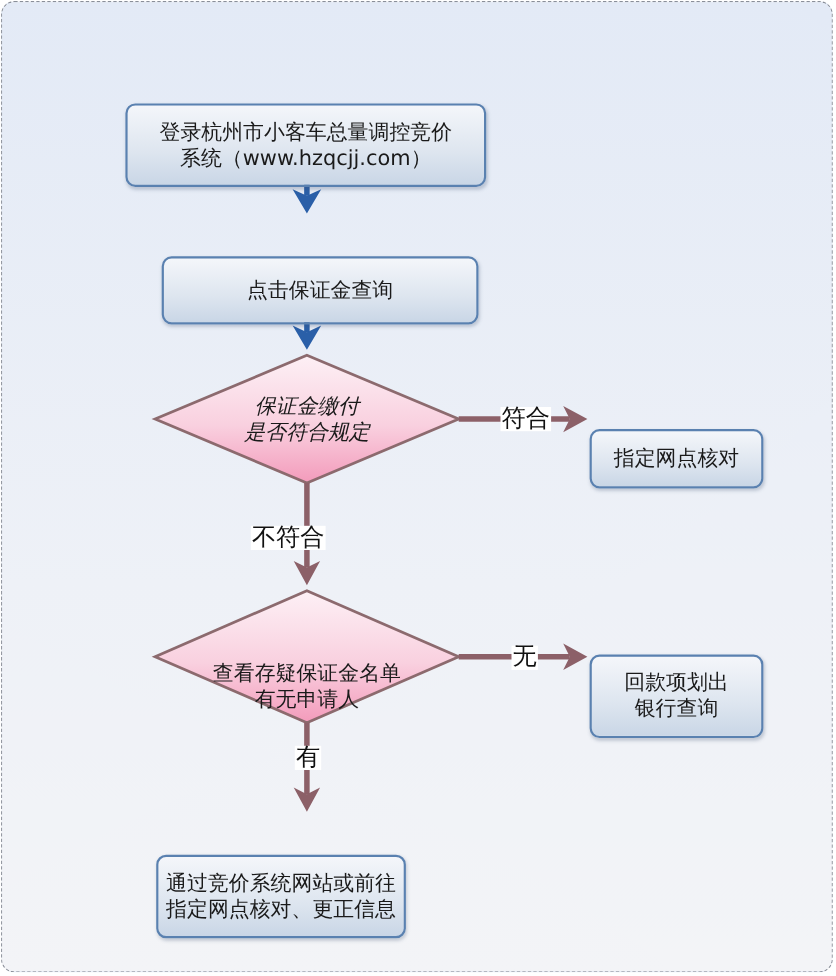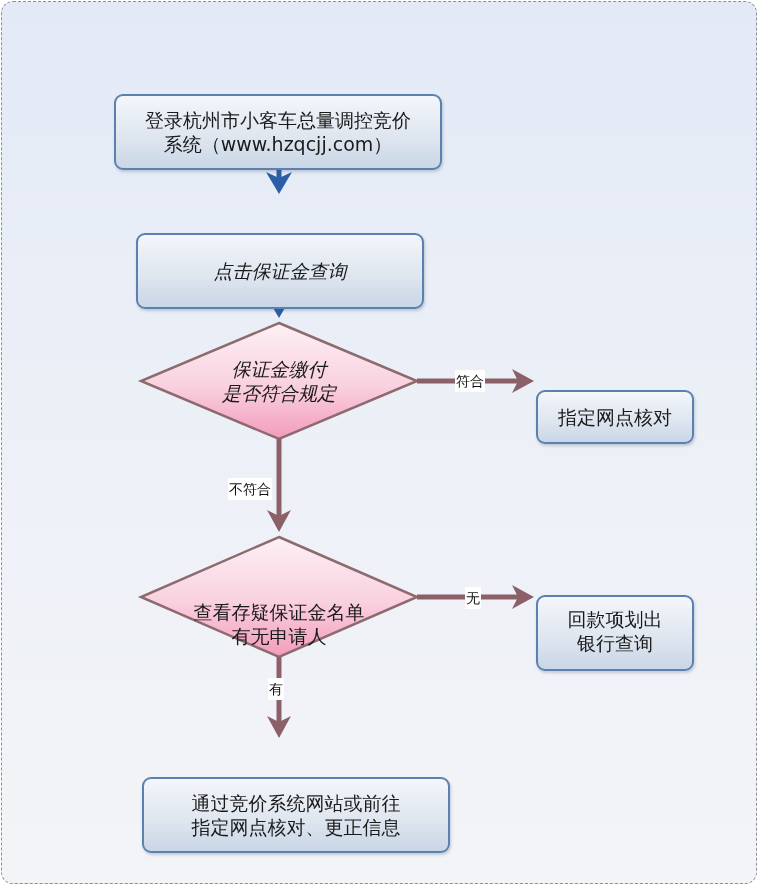--- a/index.html
+++ b/index.html
@@ -23,21 +23,21 @@
       display: flex; align-items: center; justify-content: center; text-align: center;
       color: #1a1a1a; font-size: 19px; line-height: 24px; margin-top: 35px;
     }
     .box span { display: block; white-space: pre-line; }
     .diamond-text {
       position: absolute; text-align: center; color: #1a1a1a;
       font-size: 19px; line-height: 24px; white-space: pre-line;
     }
     .edge-label {
       position: absolute; background: #ffffff; color: #111;
-      font-size: 14px; line-height: 22px; padding: 0 1px;
+      font-size: 22px; line-height: 22px; padding: 0 1px;
     }
   </style>
 </head>
 <body>
 
 <div id="canvas"></div>
 
 <svg class="diagram" width="760" height="887">
   <defs>
     <linearGradient id="pinkGrad" x1="0" y1="0" x2="0" y2="1">
@@ -76,40 +76,40 @@
     <line x1="279" y1="657" x2="279" y2="722" stroke="#8c6068" stroke-width="5"></line>
     <path d="M267 716 L279 738 L291 716 L279 722 Z" fill="#8c6068"></path>
   </g>
 </svg>
 
 <div class="box" style="left:114px; top:59px; width:328px; height:76px;">
   <span>登录杭州市小客车总量调控竞价
 系统（www.hzqcjj.com）</span>
 </div>
 
-<div class="box" style="left:136px; top:198px; width:288px; height:76px;font-style:italic;">
+<div class="box" style="left:147px; top:198px; width:288px; height:62px;">
   <span>点击保证金查询</span>
 </div>
 
 <div class="diamond-text" style="left:180px; top:357px; width:198px;font-style:italic;">保证金缴付
 是否符合规定</div>
 
 <div class="box" style="left:536px; top:355px; width:158px; height:54px;">
   <span>指定网点核对</span>
 </div>
 
 <div class="diamond-text" style="left:160px; top:572px; width:238px;margin-top:28px;">查看存疑保证金名单
 有无申请人</div>
 
 <div class="box" style="left:536px; top:560px; width:158px; height:76px;font-family:Liberation Mono, monospace;">
   <span>回款项划出
 银行查询</span>
 </div>
 
-<div class="box" style="left:142px; top:742px; width:308px; height:76px;">
+<div class="box" style="left:142px; top:742px; width:227px; height:76px;">
   <span>通过竞价系统网站或前往
 指定网点核对、更正信息</span>
 </div>
 
 <div class="edge-label" style="left:455px; top:370px;">符合</div>
 <div class="edge-label" style="left:228px; top:478px;">不符合</div>
 <div class="edge-label" style="left:465px; top:587px;">无</div>
 <div class="edge-label" style="left:268px; top:678px;">有</div>
 
 </body></html>

